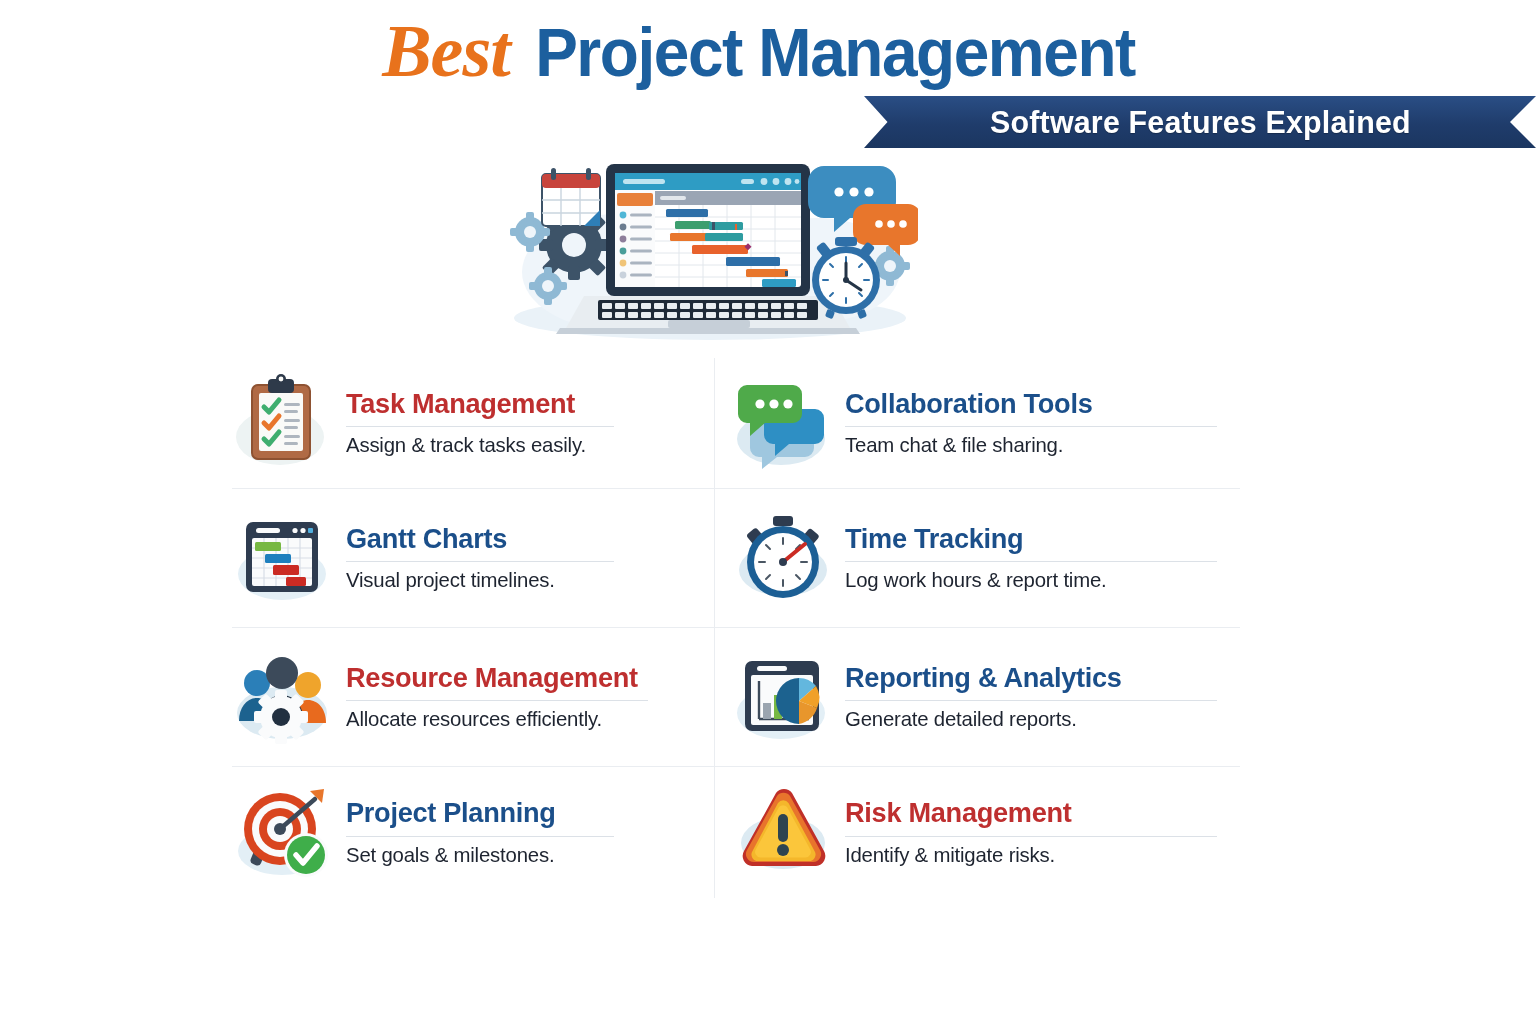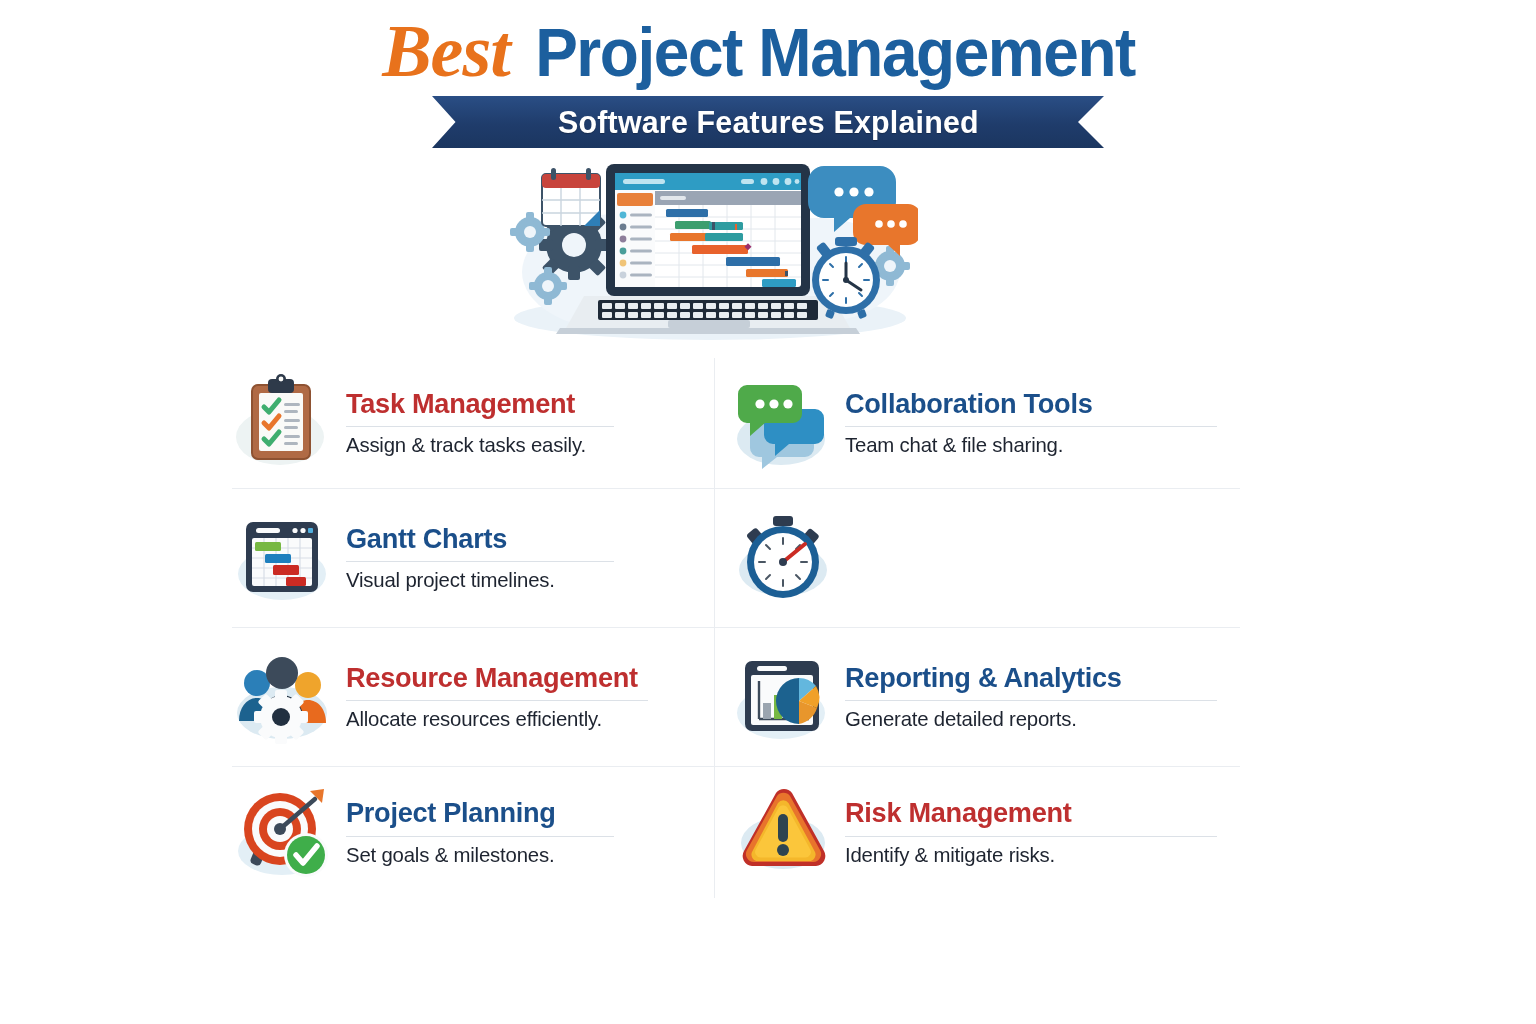--- a/index.html
+++ b/index.html
@@ -35,21 +35,21 @@
     font-weight:700;
     font-size:68px;
     color:#1C5F9E;
     letter-spacing:-1.5px;
     vertical-align:baseline;
     transform:scaleX(.94);
     display:inline-block;
   }
 
   
-  .ribbon-wrap{position:absolute;left:0;top:96px;width:1536px;display:flex;justify-content:center;}
+  .ribbon-wrap{position:absolute;left:0;top:96px;width:1536px;display:flex;justify-content:flex-end;}
   .ribbon{
     position:relative;
     width:672px;height:52px;
     background:linear-gradient(180deg,#2A4E85 0%,#1F3C6B 55%,#1B3660 100%);
     display:flex;align-items:center;justify-content:center;
     clip-path:polygon(0 0,100% 0,100% 100%,0 100%,3.5% 50%);
   }
   .ribbon:after{
     content:"";position:absolute;right:0;top:0;height:100%;width:26px;
     background:#ffffff;
@@ -434,20 +434,25 @@
               <line x1="70" y1="56" x2="76" y2="56"></line>
             <line x1="35" y1="39" x2="39" y2="43"></line>
               <line x1="65" y1="69" x2="69" y2="73"></line>
             <line x1="69" y1="39" x2="65" y2="43"></line>
               <line x1="39" y1="69" x2="35" y2="73"></line>
           </g>
           <line x1="52" y1="56" x2="74" y2="38" stroke="#CB2B23" stroke-width="4" stroke-linecap="round"></line>
           <circle cx="52" cy="56" r="4" fill="#2E3C50"></circle>
         </svg>
       </div>
+      <div class="txt">
+        <div class="f-title blue">Time Tracking</div>
+        <div class="f-rule wide"></div>
+        <div class="f-desc">Log work hours &amp; report time.</div>
+      </div>
     </div>
 
     <div class="hline left" style="grid-column:1;grid-row:4;"></div>
     <div class="hline right" style="grid-column:3;grid-row:4;"></div>
 
     <div class="cell right-col" style="grid-column:3;grid-row:5;">
       <div class="icon-box">
         <svg width="104" height="104" viewBox="0 0 104 104">
           <ellipse cx="50" cy="68" rx="44" ry="26" fill="#E3EFF6"></ellipse>
           <rect x="14" y="16" width="74" height="70" rx="7" fill="#2E3C50"></rect>

